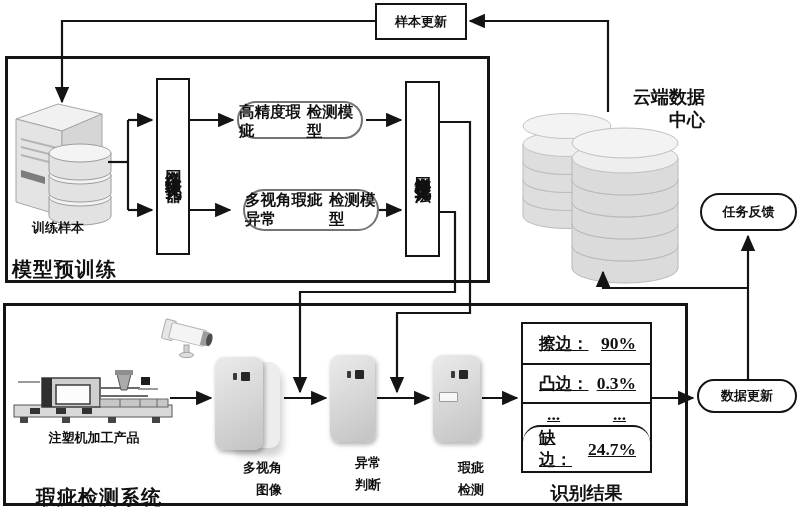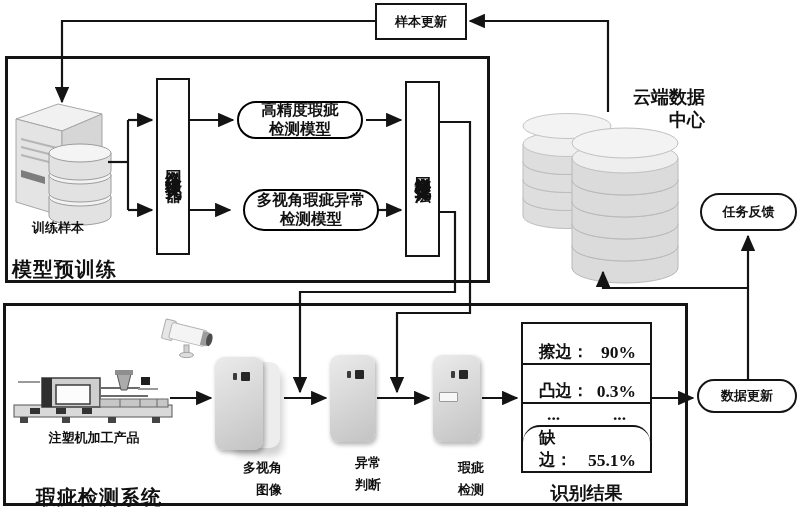--- a/index.html
+++ b/index.html
@@ -4,38 +4,38 @@
 <style>
   html,body{margin:0;padding:0;background:#ffffff;}
   #canvas{
     position:relative;width:800px;height:514px;background:#ffffff;overflow:hidden;
     font-family:"DejaVu Sans","Liberation Sans",sans-serif;color:#111;
   }
   .abs{position:absolute;box-sizing:border-box;}
   .box{border:2px solid #141414;background:#fff;display:flex;align-items:center;justify-content:center;text-align:center;}
   .frame{border:3px solid #141414;background:transparent;}
   .pill{border:2.5px solid #141414;border-radius:19px;background:#fff;display:flex;align-items:center;justify-content:center;}
-  .stadium{border:2px solid #000000;border-radius:20px;background:#fff;display:flex;flex-direction:column;align-items:center;justify-content:center;line-height:19px;}
+  .stadium{border:2px solid #737373;border-radius:20px;background:#fff;display:flex;align-items:flex-start;justify-content:center;line-height:19px;}
   .b16{font-size:15.5px;font-weight:bold;}
   .b17{font-size:13px;font-weight:bold;}
   .b18{font-size:18px;font-weight:bold;}
   .b20{font-size:20px;font-weight:bold;letter-spacing:1px;}
   .vtext{writing-mode:vertical-rl;text-orientation:upright;font-size:16.5px;font-weight:bold;letter-spacing:3px;}
   .lbl{text-align:center;font-weight:bold;}
   .two-line{line-height:22px;text-align:right;}
   svg.overlay{position:absolute;left:0;top:0;pointer-events:none;}
   .wire{stroke:#141414;stroke-width:2.2;fill:none;}
   .device{background:linear-gradient(150deg,#ebebeb 0%,#d9d9d9 45%,#c3c3c3 100%);
     border-radius:9px;box-shadow:1.5px 2.5px 4px rgba(0,0,0,0.28);}
   .device .cam-dot{position:absolute;width:4px;height:7px;background:#3a3a3a;border-radius:1px;left:38%;top:16px;}
   .device .cam-sq{position:absolute;width:9px;height:9px;background:#262626;border-radius:1px;left:55%;top:15px;}
   .ghost{background:#ededed;border-radius:10px;box-shadow:3px 8px 7px rgba(0,0,0,0.18);}
   .slot{position:absolute;left:6px;top:37px;width:17px;height:8px;background:#f7f7f7;border:1.5px solid #9a9a9a;border-radius:1px;}
   #results-table{border:2.5px solid #141414;background:#fff;display:flex;flex-direction:column;}
-  .trow{display:flex;align-items:flex-end;justify-content:space-between;padding:0 14px 0 16px;}
+  .trow{display:flex;align-items:center;justify-content:space-between;padding:0 14px 0 16px;text-decoration:underline;}
   .trow + .trow{border-top:2px solid #141414;}
   .tname{font-size:16.5px;font-weight:bold;}
   .tval{font-size:17.5px;font-weight:bold;font-family:"Liberation Serif","DejaVu Serif",serif;}
 </style>
 </head>
 <body>
 
 <div id="canvas">
 
   <div class="abs frame" style="left:5px;top:56px;width:485px;height:227px;"></div>
@@ -233,20 +233,20 @@
     <div class="trow" style="height:38px;">
       <span class="tname">凸边：</span>
       <span class="tval">0.3%</span>
     </div>
     <div class="trow" style="height:21px;padding:0 24px;">
       <span class="tval">...</span>
       <span class="tval">...</span>
     </div>
     <div class="trow" style="flex:1;border-radius:17px;">
       <span class="tname">缺边：</span>
-      <span class="tval">55.1%</span>
+      <span class="tval">24.7%</span>
     </div>
   </div>
   <div class="abs lbl b18" style="left:521px;top:481px;width:131px;">
     <span>识别结果</span>
   </div>
 
 </div>
 
 </body></html>

